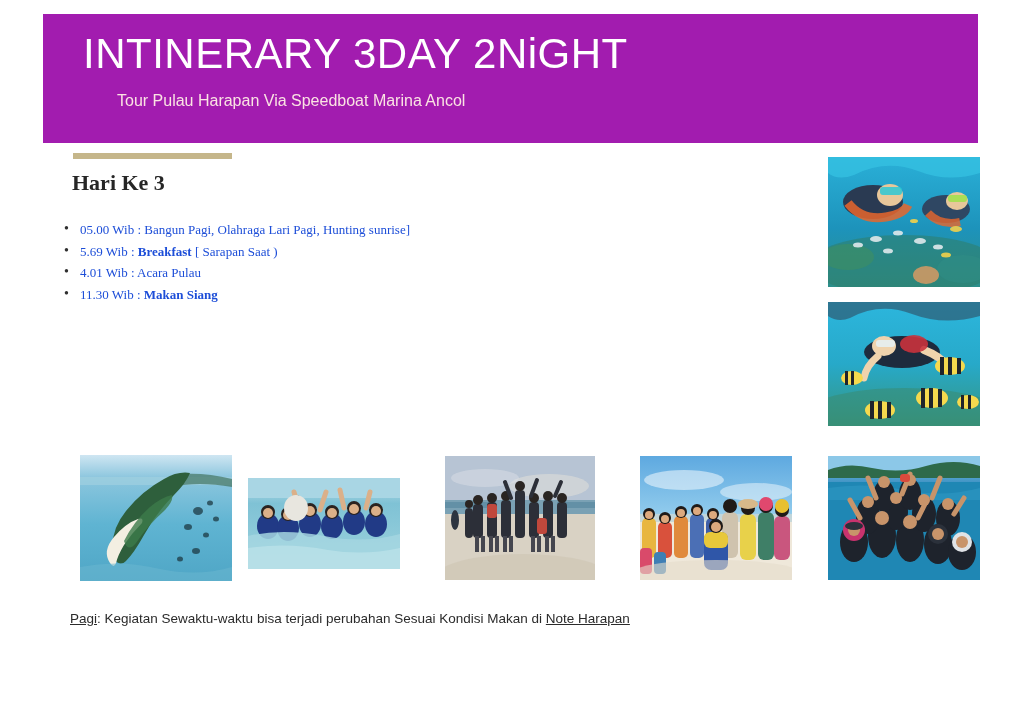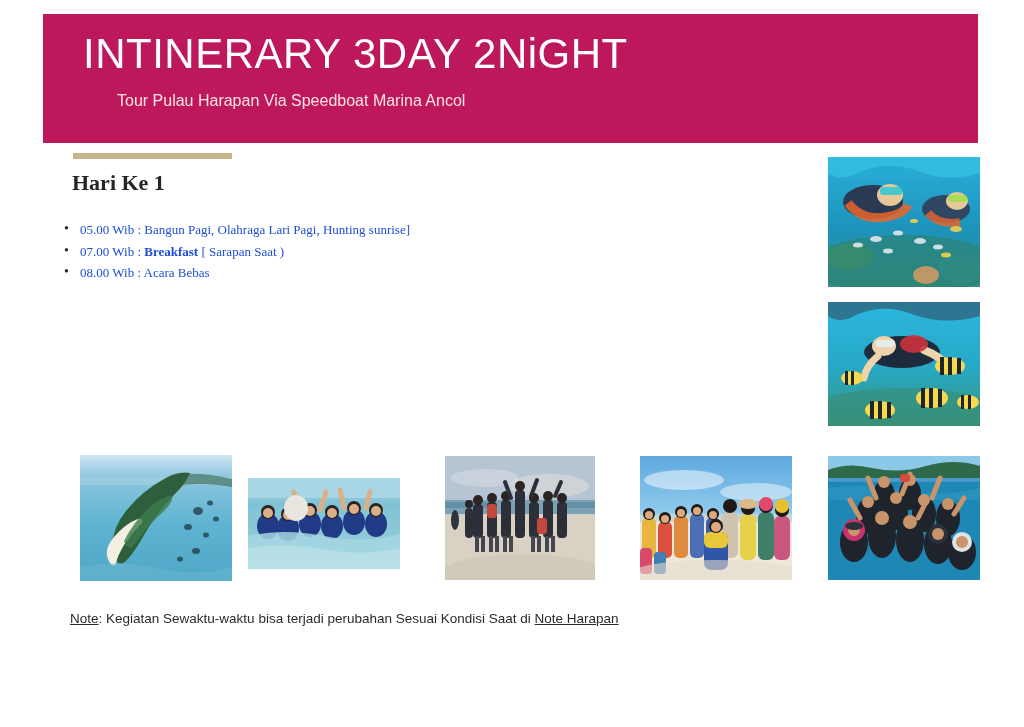--- a/index.html
+++ b/index.html
@@ -16,21 +16,21 @@
     color: #2b2b2b;
   }
 
   
   #header-banner {
     position: absolute;
     left: 43px;
     top: 14px;
     width: 935px;
     height: 129px;
-    background: #be185d;
+    background: #a21caf;
   }
   #header-title {
     position: absolute;
     left: 40px;
     top: 14px;
     font-size: 42px;
     line-height: 52px;
     font-weight: 400;
     letter-spacing: 0.5px;
     color: #ffffff;
@@ -135,31 +135,34 @@
 </style>
 </head>
 <body>
 
 <div id="header-banner">
   <div id="header-title">INTINERARY 3DAY 2NiGHT</div>
   <div id="header-subtitle">Tour Pulau Harapan Via Speedboat Marina Ancol</div>
 </div>
 
 <div id="gold-accent-bar"></div>
-<div id="day-heading">Hari Ke 1</div>
+<div id="day-heading">Hari Ke 3</div>
 
 <ul id="schedule-list">
   <li>
     <span>05.00 Wib</span><span> : </span><span>Bangun Pagi, Olahraga Lari Pagi, Hunting sunrise]</span>
   </li>
   <li>
-    <span>07.00 Wib</span><span> : </span><span class="em">Breakfast</span><span> [ Sarapan Saat )</span>
+    <span>5.69 Wib</span><span> : </span><span class="em">Breakfast</span><span> [ Sarapan Saat )</span>
   </li>
   <li>
-    <span>08.00 Wib</span><span> : </span><span>Acara Bebas</span>
+    <span>4.01 Wib</span><span> : </span><span>Acara Pulau</span>
+  </li>
+  <li>
+    <span>11.30 Wib</span><span> : </span><span class="em">Makan Siang</span>
   </li>
 </ul>
 
 <div class="photo" id="photo-snorkel-pair">
   <div class="ph-inner">
     <svg width="152" height="130" viewBox="0 0 152 130" preserveAspectRatio="none">
       <defs>
         <linearGradient id="gSP" x1="0" y1="0" x2="0" y2="1">
           <stop offset="0%" stop-color="#2ab0d8"></stop>
           <stop offset="55%" stop-color="#1d93bb"></stop>
@@ -511,14 +514,14 @@
         <path d="M126 58 L136 42"></path>
         <path d="M90 62 L98 46"></path>
       </g>
       <rect x="72" y="18" width="10" height="8" rx="3" fill="#d94a3c"></rect>
       <ellipse cx="26" cy="70" rx="9" ry="4" fill="#2b313b"></ellipse>
     </svg>
   </div>
 </div>
 
 <div id="footer-note">
-  <span class="u">Note</span><span>: </span><span>Kegiatan Sewaktu-waktu bisa terjadi perubahan Sesuai Kondisi Saat di </span><span class="u">Note Harapan </span>
+  <span class="u">Pagi</span><span>: </span><span>Kegiatan Sewaktu-waktu bisa terjadi perubahan Sesuai Kondisi Makan di </span><span class="u">Note Harapan </span>
 </div>
 
 </body></html>

